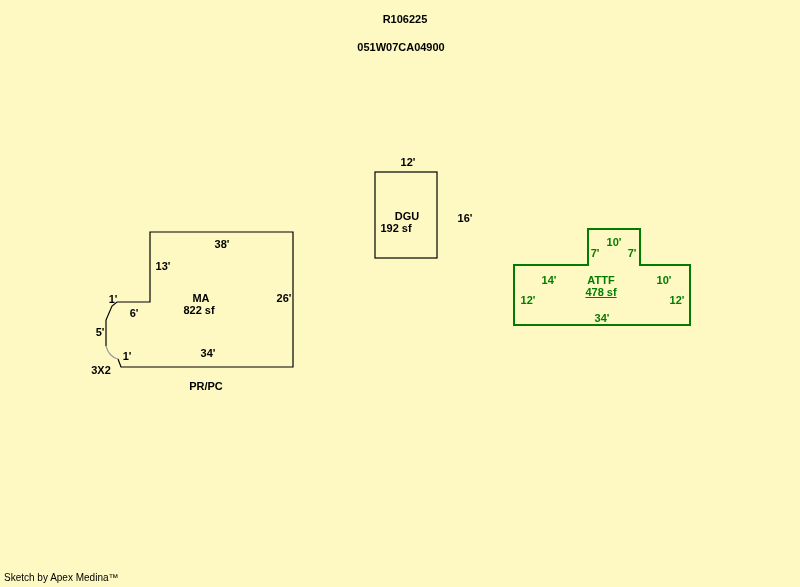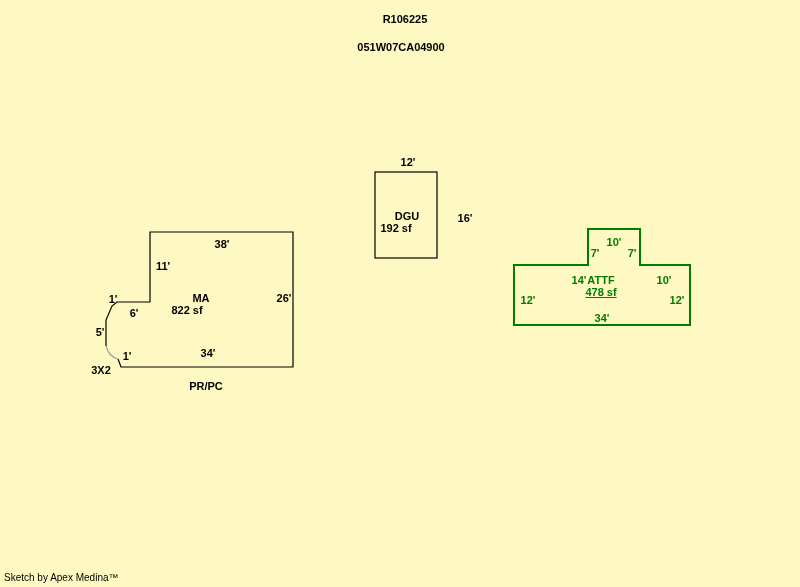--- a/index.html
+++ b/index.html
@@ -27,41 +27,41 @@
 
     <rect x="375" y="172" width="62" height="86" stroke="#000000" stroke-width="1.2"></rect>
 
     <path d="M588,229 L640,229 L640,265 L690,265 L690,325 L514,325 L514,265 L588,265 Z" stroke="#007d00" stroke-width="2"></path>
   </svg>
 
   <span class="lbl hdr" style="left:405px;top:19px;">R106225</span>
   <span class="lbl hdr" style="left:401px;top:47px;">051W07CA04900</span>
 
   <span class="lbl" style="left:222px;top:244px;">38'</span>
-  <span class="lbl" style="left:163px;top:266px;">11'</span>
+  <span class="lbl" style="left:163px;top:266px;">13'</span>
   <span class="lbl" style="left:113px;top:299px;">1'</span>
   <span class="lbl" style="left:134px;top:313px;">6'</span>
   <span class="lbl" style="left:100px;top:332px;">5'</span>
   <span class="lbl" style="left:127px;top:356px;">1'</span>
   <span class="lbl" style="left:101px;top:370px;">3X2</span>
   <span class="lbl" style="left:208px;top:353px;">34'</span>
   <span class="lbl" style="left:284px;top:298px;">26'</span>
   <span class="lbl" style="left:201px;top:298px;">MA</span>
-  <span class="lbl" style="left:187px;top:310px;">822 sf</span>
+  <span class="lbl" style="left:199px;top:310px;">822 sf</span>
   <span class="lbl" style="left:206px;top:386px;">PR/PC</span>
 
   <span class="lbl" style="left:408px;top:162px;">12'</span>
   <span class="lbl" style="left:465px;top:218px;">16'</span>
   <span class="lbl" style="left:407px;top:216px;text-align:right;">DGU</span>
   <span class="lbl" style="left:396px;top:228px;">192 sf</span>
 
   <span class="lbl green" style="left:614px;top:242px;">10'</span>
   <span class="lbl green" style="left:595px;top:253px;">7'</span>
   <span class="lbl green" style="left:632px;top:253px;">7'</span>
-  <span class="lbl green" style="left:579px;top:280px;">14'</span>
+  <span class="lbl green" style="left:549px;top:280px;">14'</span>
   <span class="lbl green" style="left:664px;top:280px;">10'</span>
   <span class="lbl green" style="left:528px;top:300px;">12'</span>
   <span class="lbl green" style="left:677px;top:300px;">12'</span>
   <span class="lbl green" style="left:602px;top:318px;">34'</span>
   <span class="lbl green" style="left:601px;top:280px;">ATTF</span>
   <span class="lbl green" style="left:601px;top:292px;text-decoration:underline;">478 sf</span>
 
   <span class="footer">Sketch by Apex Medina™</span>
 
 </div>

